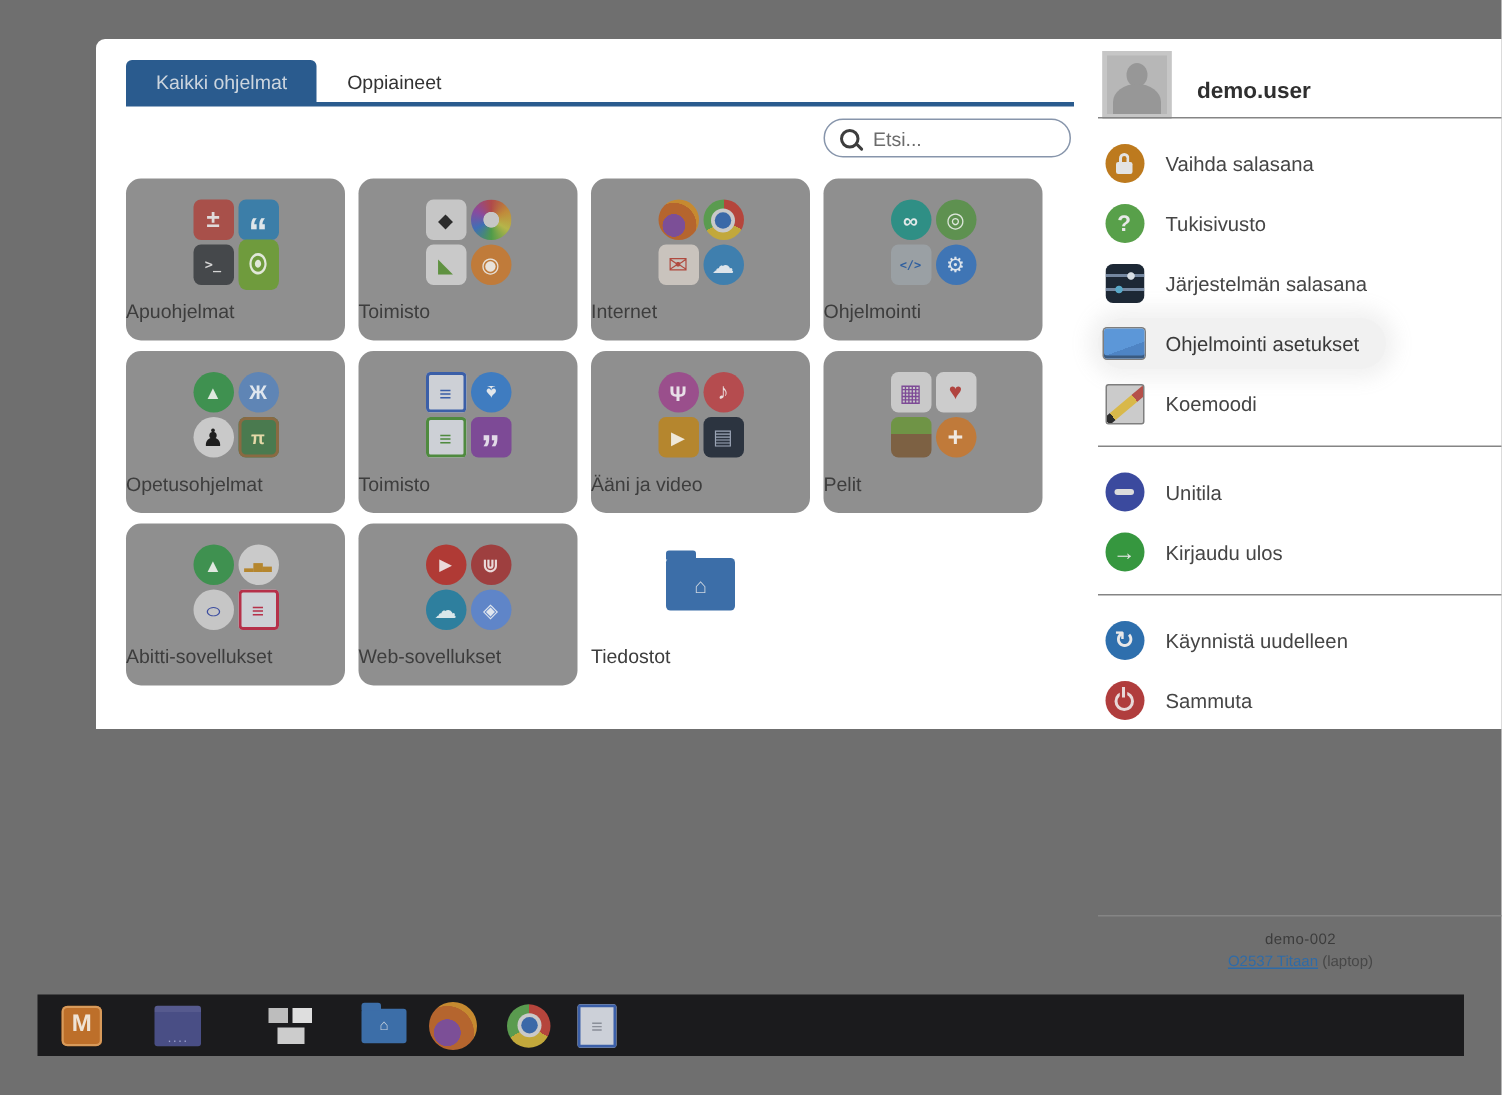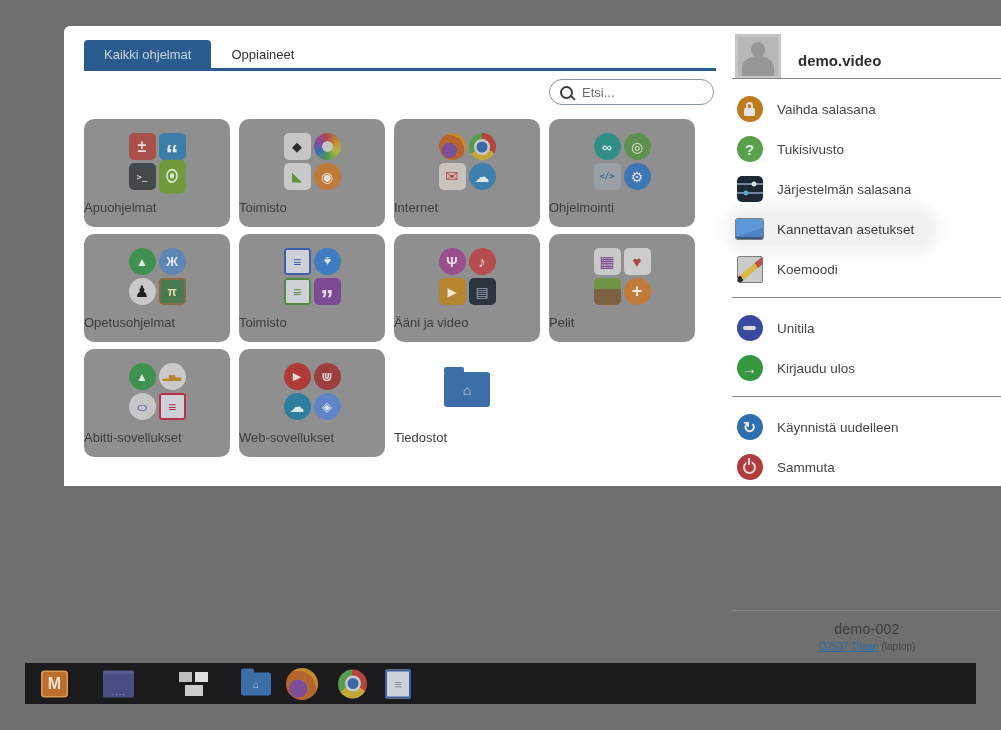--- a/index.html
+++ b/index.html
@@ -95,21 +95,21 @@
     transform:rotate(-40deg)}
   .ic-lockscr{width:27px;height:21px;border-radius:3px;position:relative;
     background:linear-gradient(#6b84d4,#5068b8);display:flex;flex-direction:column;align-items:center}
   .ic-lockscr .lockg{transform:scale(0.72);margin-top:4px}
   .ic-lockscr::after{content:"····";color:#cdd4ee;font-size:9px;line-height:5px;letter-spacing:1px}
   .bar{width:13px;height:4px;background:#dcdcdc;border-radius:2px}
   .pw{width:13px;height:13px;border:2.5px solid #e8d9d9;border-radius:50%;position:relative;box-sizing:border-box}
   .pw::after{content:"";position:absolute;left:2.8px;top:-5px;width:2.5px;height:7px;
     background:#e8d9d9;box-shadow:0 0 0 1.5px #b03d3d}
   .sfooter{position:absolute;left:0;right:10px;top:576px;text-align:center}
-  .host{font-size:14px;color:#3c3c3c;letter-spacing:0.3px}
+  .host{font-size:10px;color:#3c3c3c;letter-spacing:0.3px}
   .sub{margin-top:4px;font-size:10px;color:#474747}
   .sub a{color:#2e6ba8;text-decoration:underline;cursor:pointer}
   
   .taskbar{position:absolute;left:25px;top:663px;width:951px;height:41px;background:#1b1b1d}
   .tbi{position:absolute;top:50%;transform:translateY(-50%);display:flex;
     align-items:center;justify-content:center}
   .tb-m{width:27px;height:27px;background:#bd6f2a;border-radius:4px;color:#efe3d5;font-weight:700;
     font-size:16px;box-shadow:inset 0 0 0 1.5px #d89a5a}
   .tb-desktop{width:31px;height:27px;background:linear-gradient(#565a8e 0 4px,#494e85 4px);
     border-radius:2px;position:relative}
@@ -240,21 +240,21 @@
         <div class="tlabel">Web-sovellukset</div>
       </div>
       <div class="tile bare">
         <div class="folderbig">⌂</div>
         <div class="tlabel">Tiedostot</div>
       </div>
     </div>
 
   <div class="sidebar">
     <div class="avatar"></div>
-    <div class="username">demo.video</div>
+    <div class="username">demo.user</div>
     <div class="menu" id="menu">
       <div class="sdivider"></div>
     <div class="grp">
           <div class="row">
             <span class="icbox">
               <span class="cic" style="background: rgb(189, 122, 30);">
                 <span class="lockg"></span>
               </span>
             </span>
             <span>Vaihda salasana</span>
@@ -268,21 +268,21 @@
           <div class="row">
             <span class="icbox">
               <span class="ic-sliders"></span>
             </span>
             <span>Järjestelmän salasana</span>
           </div>
           <div class="row hl">
             <span class="icbox">
               <span class="ic-laptop"></span>
             </span>
-            <span>Kannettavan asetukset</span>
+            <span>Ohjelmointi asetukset</span>
           </div>
           <div class="row">
             <span class="icbox">
               <span class="ic-paper"></span>
             </span>
             <span>Koemoodi</span>
           </div>
         </div>
         <div class="sdivider"></div>
         <div class="grp">

